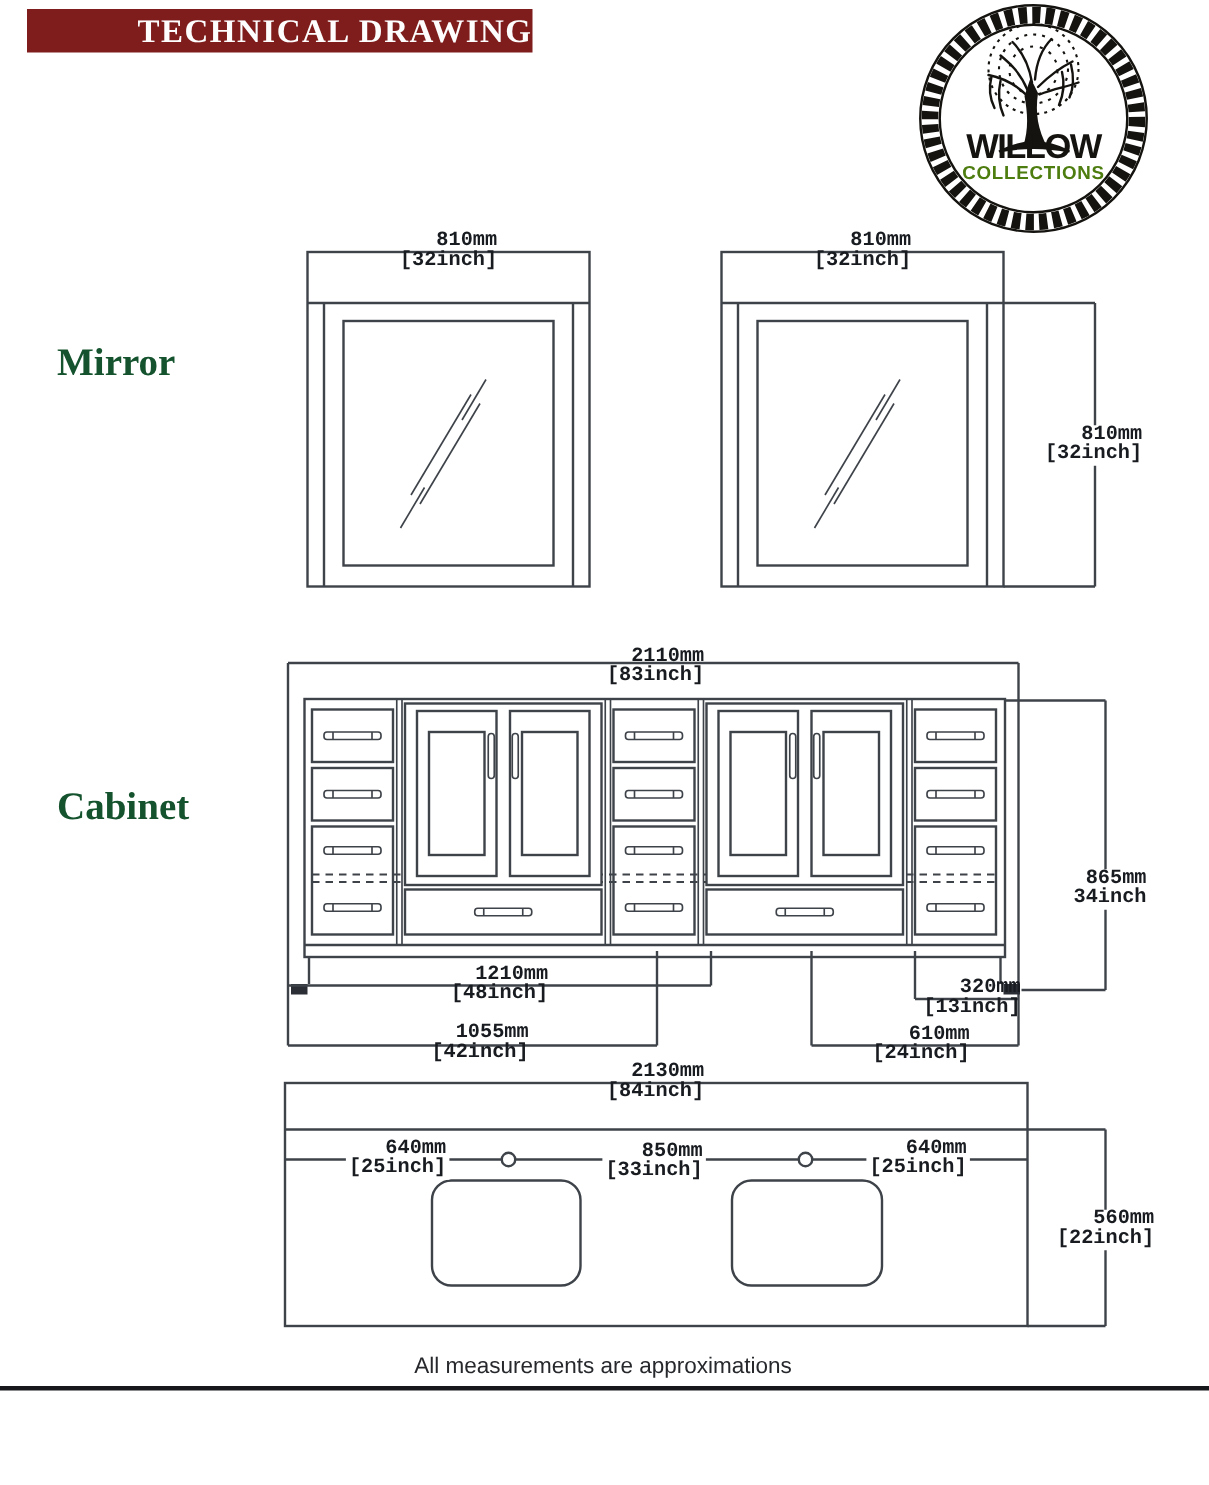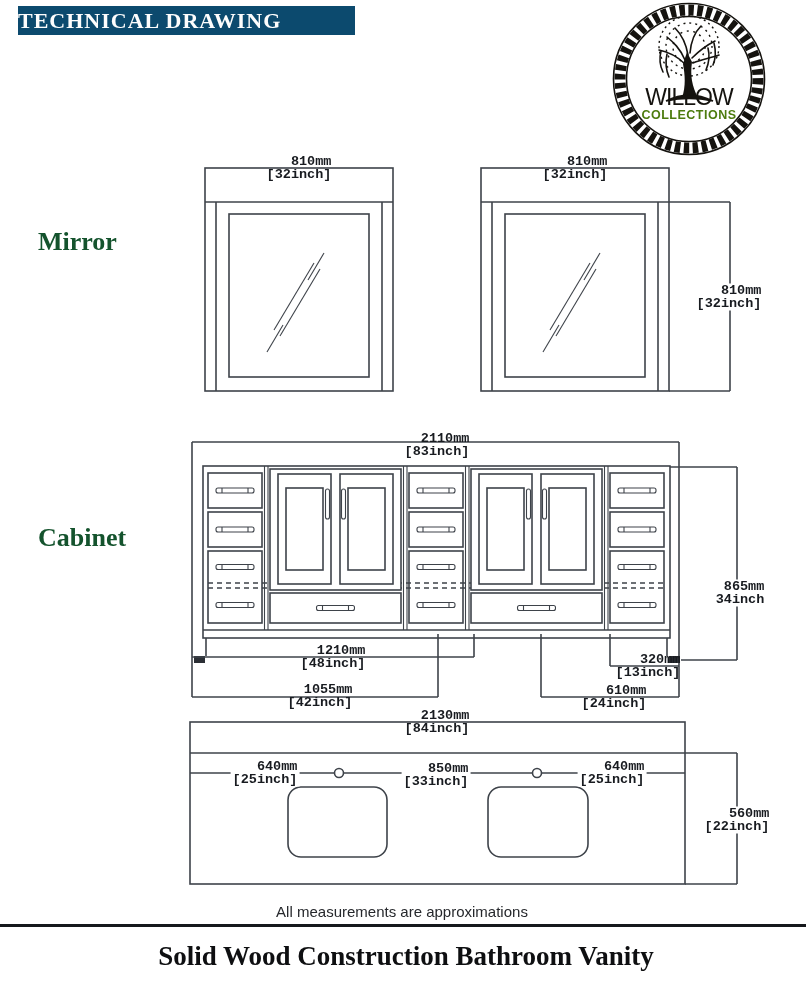--- a/index.html
+++ b/index.html
@@ -4,35 +4,35 @@
 <style>
   html,body{margin:0;padding:0;background:#fff;}
   .sheet{position:relative;width:806px;height:990px;background:#ffffff;overflow:hidden;
          font-family:"Liberation Sans",sans-serif;color:#16181c;}
   svg.draw{position:absolute;left:0;top:0;z-index:1;}
   .ln{stroke:#3e434a;fill:none;stroke-width:1.6;}
   .thin{stroke-width:1.1;}
   .dash{stroke-dasharray:5 4;stroke-width:1.3;}
   .fillfoot{fill:#2b2f35;stroke:none;}
   .white{fill:#ffffff;}
-  .title-bar{position:absolute;left:18px;top:6px;width:337px;height:29px;background:#0c4a6e;
-             display:flex;align-items:center;justify-content:flex-start;z-index:2;}
+  .title-bar{position:absolute;left:18px;top:6px;width:337px;height:29px;background:#7f1d1d;
+             display:flex;align-items:center;justify-content:flex-end;z-index:2;}
   .title-bar span{color:#fdfdfd;font-family:"Liberation Serif",serif;font-weight:bold;
                   font-size:22px;letter-spacing:1px;white-space:nowrap;}
   .sec-label{position:absolute;left:38px;z-index:2;font-family:"Liberation Serif",serif;
              font-weight:bold;font-size:26px;color:#14532d;}
   .dim{position:absolute;transform:translate(-50%,-50%);text-align:right;z-index:3;
        font-family:"Liberation Mono","DejaVu Sans Mono",monospace;font-weight:bold;
        font-size:13.5px;line-height:12.5px;color:#181b20;white-space:nowrap;}
   .dim span{display:block;}
   .dim.bg{background:#ffffff;padding:1px 2px;}
   .logo{position:absolute;left:612px;top:2px;width:154px;height:154px;z-index:2;}
   .logo svg{position:absolute;left:0;top:0;}
   .logo .brand{position:absolute;left:50%;top:84px;transform:translateX(-50%);
-               font-weight:normal;font-size:23px;letter-spacing:-1px;color:#15130f;line-height:22px;}
+               font-weight:bold;font-size:23px;letter-spacing:-1px;color:#15130f;line-height:22px;}
   .logo .brand-sub{position:absolute;left:50%;top:106px;transform:translateX(-50%);
                font-weight:bold;font-size:12.5px;letter-spacing:0.5px;color:#4d7c0f;}
   .foot-note{position:absolute;left:402px;top:911px;transform:translate(-50%,-50%);
              font-size:15px;color:#26282c;z-index:2;text-align:right;}
   .rule{position:absolute;left:0;top:924px;width:806px;height:3px;background:#16181c;z-index:2;}
   .foot-title{position:absolute;left:406px;top:956px;transform:translate(-50%,-50%);
               font-family:"Liberation Serif",serif;font-weight:bold;font-size:27px;
               color:#0e0f11;white-space:nowrap;z-index:2;}
 </style>
 </head>
@@ -256,15 +256,14 @@
     <span>640mm</span>
     <span>[25inch]</span>
   </div>
   <div class="dim bg" style="left:737px;top:820px">
     <span>560mm</span>
     <span>[22inch]</span>
   </div>
 
   <div class="foot-note">All measurements are approximations</div>
   <div class="rule"></div>
-  <div class="foot-title">Solid Wood Construction Bathroom Vanity</div>
 
 </div>
 
 </body></html>

